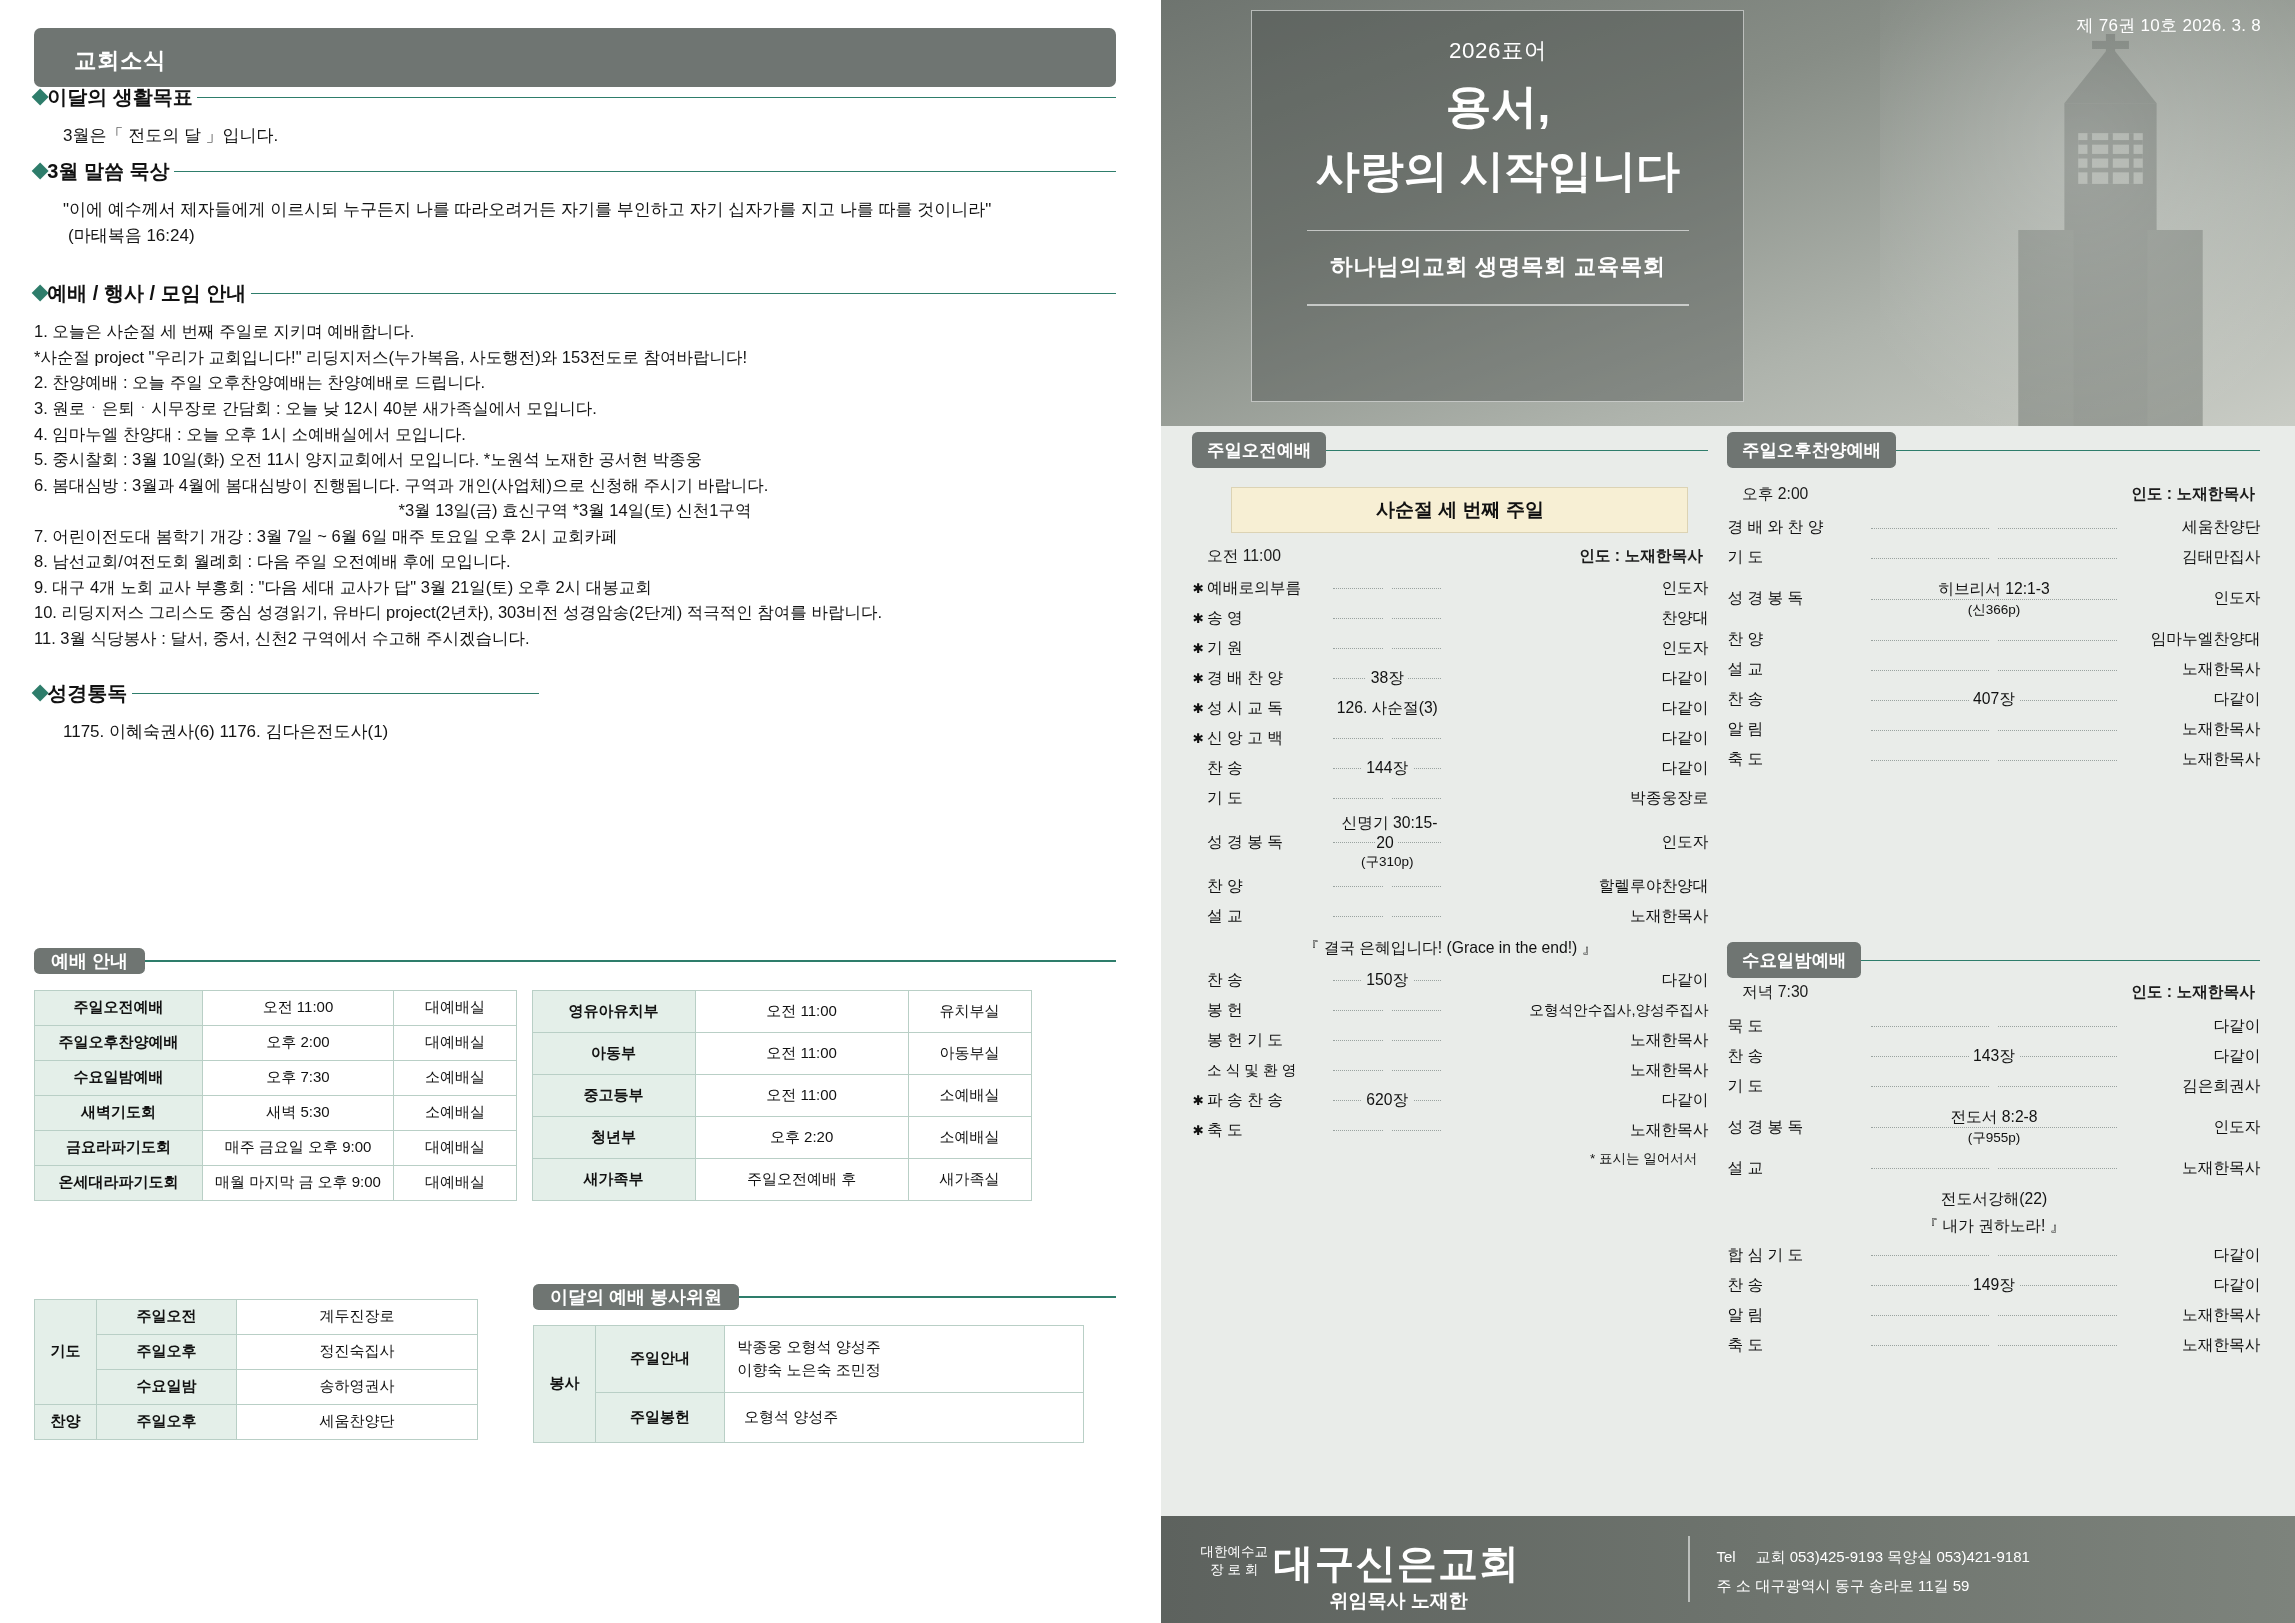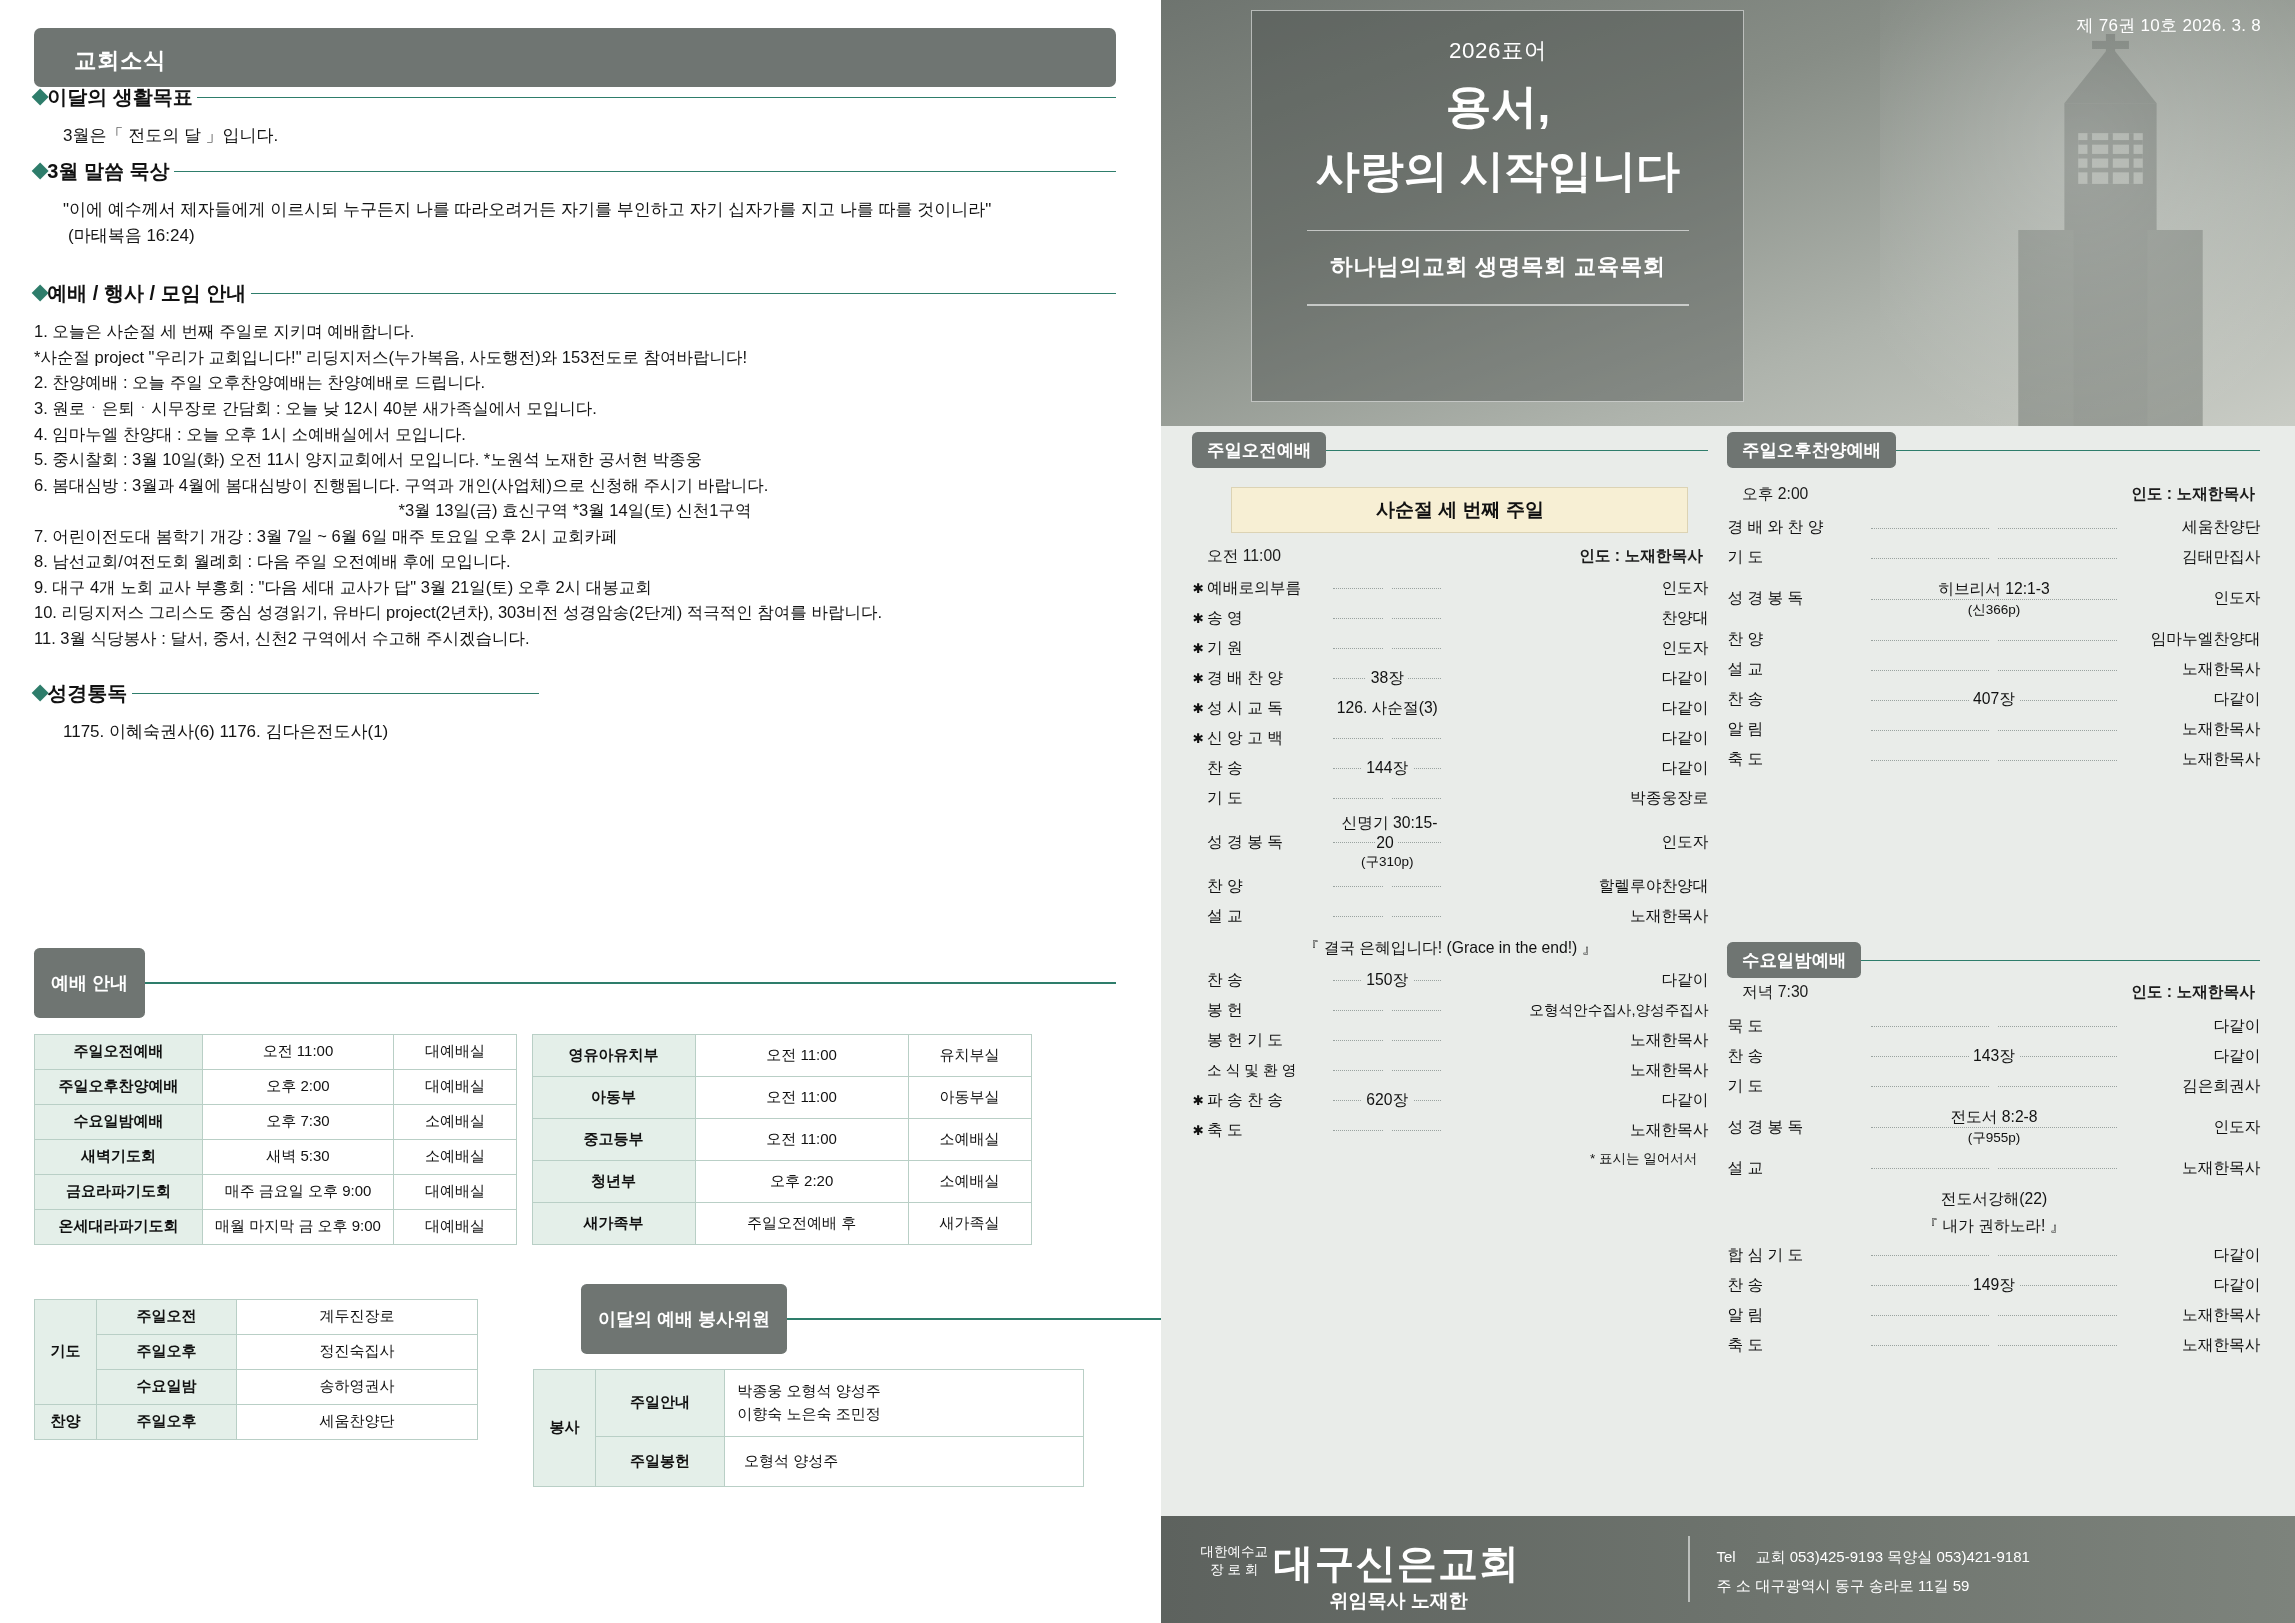--- a/index.html
+++ b/index.html
@@ -49,21 +49,21 @@
   .tb td {
     border:1.1px solid #b9cfc6;
     font-size:15px; text-align:center; color:#111;
     height: 35px; padding: 0 3.4px; white-space:nowrap;
   }
   .tb td.key { background:#e4efe9; font-weight:bold; }
   .tb td.keyl { background:#e4efe9; font-weight:bold; }
 
   .small-title-box {
     background:#6f7572; color:#fff; border-radius:5.6px;
-    font-size:18px; font-weight:bold; padding:23px 17px; display:inline-block;
+    font-size:18px; font-weight:bold; padding:1px 17px; display:inline-block;
   }
   .title-row { display:flex; align-items:center; gap:0; }
   .title-row .rule2 { flex:1; height:1.1px; background:#2e7d6b; }
 
   
   .right {
     width: 1134px; height:100%;
     position:relative;
     background:#e9ece9;
     padding-left:32px;
@@ -294,21 +294,21 @@
         <tr>
           <td class="keyl">찬양</td>
           <td class="key">주일오후</td>
           <td>세움찬양단</td>
         </tr>
       </tbody>
         </table>
     </div>
 
     <div class="sec" style="left:533px; top:1284px; width:583px;">
-      <div class="title-row" style="width:583px;margin-left:48px;">
+      <div class="title-row" style="width:583px;">
         <span class="small-title-box">이달의 예배 봉사위원</span>
         <span class="rule2"></span>
       </div>
       <table class="tb" style="margin-top:14.6px;">
         <tbody>
             <tr>
           <td class="keyl" rowspan="2" style="width:62px;">봉사</td>
           <td class="key" style="width:129px;">주일안내</td>
           <td style="width:359px; text-align:left; padding-left:12.3px; height:67px; white-space:pre-line; line-height:1.5;">박종웅 오형석 양성주
 이향숙 노은숙 조민정</td>

